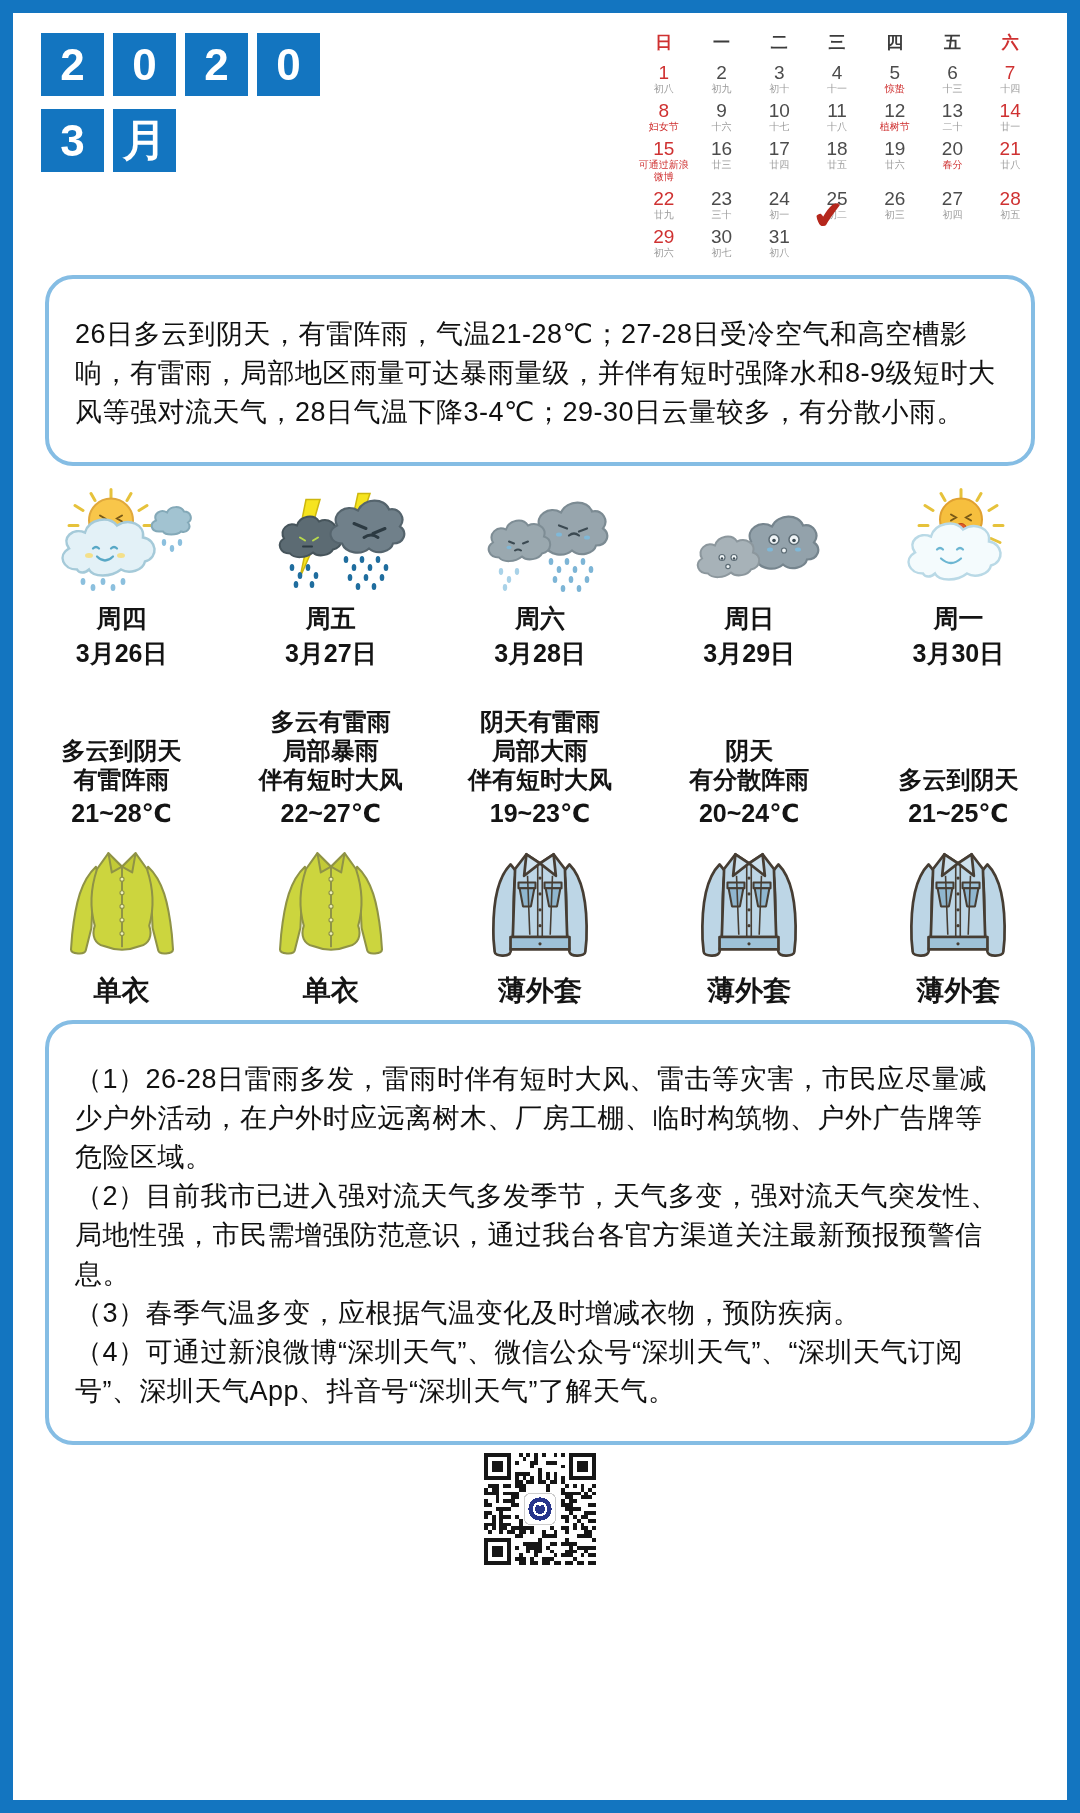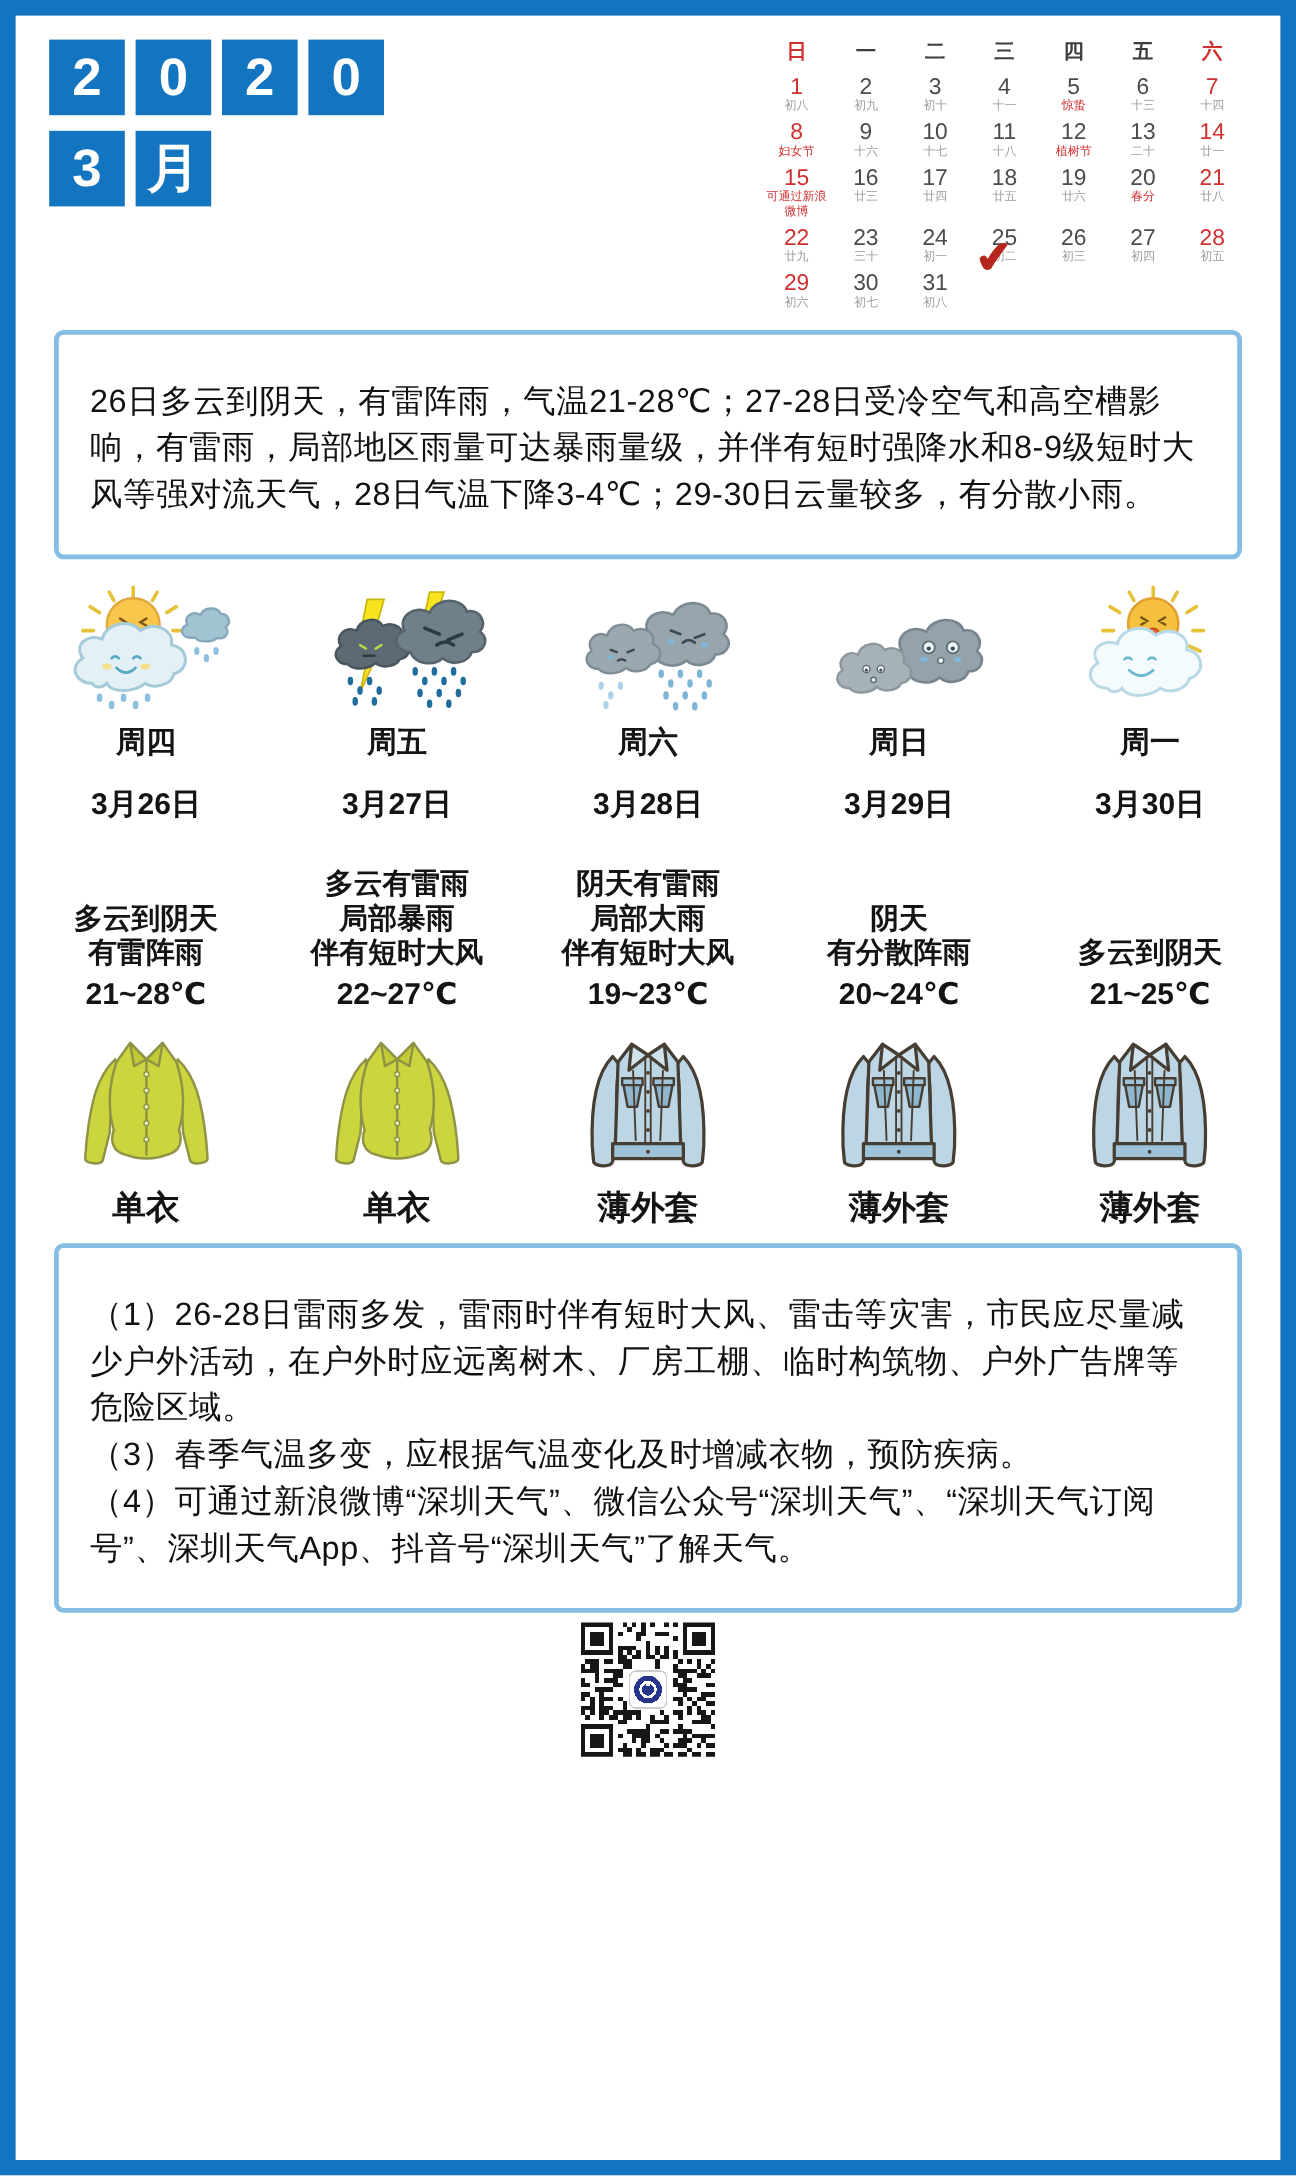--- a/index.html
+++ b/index.html
@@ -38,32 +38,32 @@
   .badge svg { position:absolute; inset:0; }
   .badge .badge-label {
     position:absolute; inset:0; display:flex; align-items:center; justify-content:center;
     font-size:31px; font-weight:700; padding-bottom:4px; letter-spacing:2px;
   }
   .badge-blue .badge-label { color:#1c78c8; }
   .badge-red  .badge-label { color:#c9302c; }
 
   
   .info-box {
-    margin:10px 32px 0; border:4px solid #85bde4; border-radius:8px;
+    margin:10px 32px 0; border:4px solid #85bde4; border-radius:28px;
     padding:36px 26px 30px; font-size:27px; line-height:39px; color:#111;
     font-weight:500; letter-spacing:0.5px; background:#fff;
   }
   .info-box p { margin:0; }
 
   
   .days { display:flex; margin:16px 26px 0;gap:44px; }
   .day-col { flex:1; text-align:center; }
   .wicon { height:112px; display:flex; align-items:flex-end; justify-content:center; }
   .wk { font-size:25px; font-weight:700; margin-top:8px; }
-  .dt { font-size:25px; font-weight:700; margin-top:18px; }
+  .dt { font-size:25px; font-weight:700; margin-top:2px; }
   .desc-wrap {
     height:152px; display:flex; flex-direction:column; justify-content:flex-end;
     align-items:center; margin-top:6px;
   }
   .desc-lines { white-space:pre-line; font-size:24px; font-weight:600; line-height:29px; }
   .temp { font-size:25px; font-weight:700; margin-top:5px; }
   .cloth { height:134px; display:flex; align-items:center; justify-content:center; margin-top:8px; }
   .cloth-label { font-size:28px; font-weight:700; margin-top:2px; }
 
   
@@ -542,20 +542,21 @@
           </g>
         </svg>
       </div>
       <div class="cloth-label">薄外套</div>
     </div>
   </div>
 
 
   <section class="info-box">
     <p>（1）26-28日雷雨多发，雷雨时伴有短时大风、雷击等灾害，市民应尽量减少户外活动，在户外时应远离树木、厂房工棚、临时构筑物、户外广告牌等危险区域。</p>
+    <p>（2）目前我市已进入强对流天气多发季节，天气多变，强对流天气突发性、局地性强，市民需增强防范意识，通过我台各官方渠道关注最新预报预警信息。</p>
     <p>（3）春季气温多变，应根据气温变化及时增减衣物，预防疾病。</p>
     <p>（4）可通过新浪微博“深圳天气”、微信公众号“深圳天气”、“深圳天气订阅号”、深圳天气App、抖音号“深圳天气”了解天气。</p>
   </section>
 
   <div class="footer">
     <svg class="qr" viewBox="0 0 29 29" shape-rendering="crispEdges">
       <rect x="0" y="0" width="29" height="29" fill="#ffffff"></rect>
       <g class="modules" fill="#161616">
           <rect x="9" y="0" width="1" height="1"></rect>
           <rect x="11" y="0" width="1" height="1"></rect>

